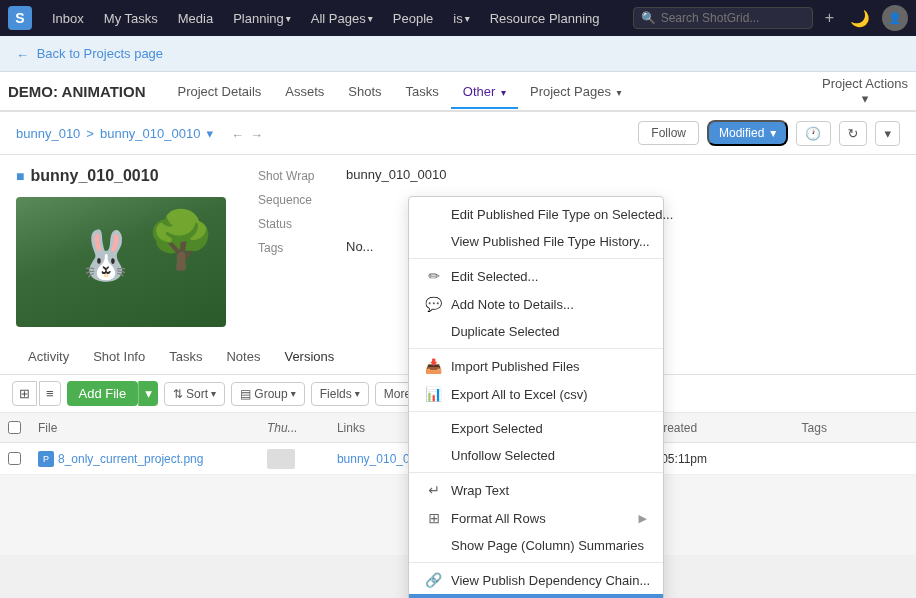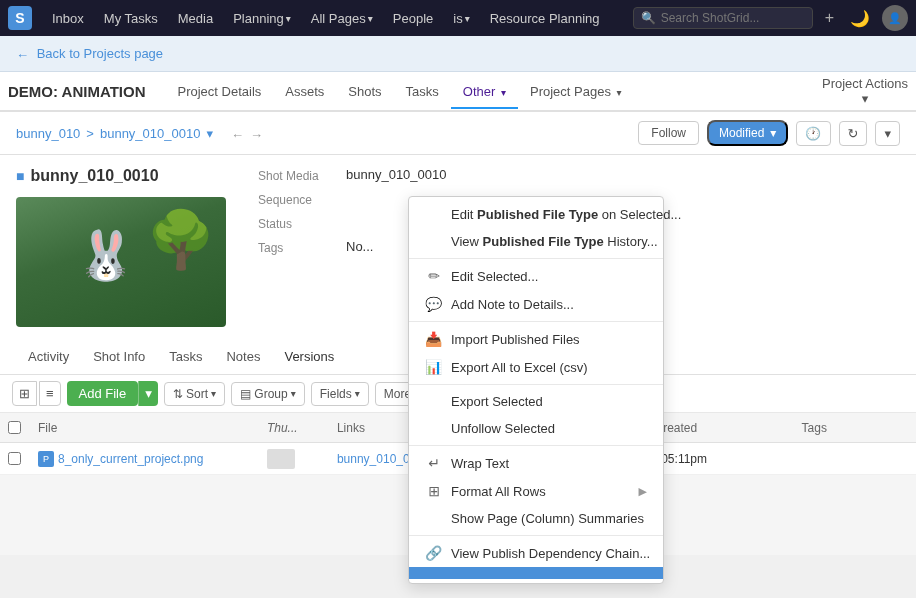--- a/index.html
+++ b/index.html
@@ -86,21 +86,21 @@
     .file-icon { width: 16px; height: 16px; background: #4a90d9; display: inline-flex; align-items: center; justify-content: center; color: white; font-size: 9px; border-radius: 2px; margin-right: 4px; }
     .empty-area { background: #f5f5f5; height: 80px; }
 
     
     .context-menu { position: absolute; left: 408px; top: 196px; background: white; border: 1px solid #ccc; border-radius: 4px; box-shadow: 0 4px 16px rgba(0,0,0,0.15); width: 256px; z-index: 100; padding: 4px 0; font-size: 13px; }
     .ctx-item { padding: 6px 16px; cursor: pointer; color: #333; display: flex; align-items: center; gap: 8px; white-space: nowrap; }
     .ctx-item.active { background: #4a90d9; color: white; }
     .ctx-sep { height: 1px; background: #e8e8e8; margin: 3px 0; }
     .ctx-icon { font-size: 14px; width: 18px; text-align: center; color: #666; flex-shrink: 0; }
     .ctx-item .arrow { margin-left: auto; color: #999; font-size: 11px; }
-    .ctx-bold { font-weight: bold; margin-top: 43px; }
+    .ctx-bold { font-weight: normal; margin-top: 43px; }
 
     
     .bunny-placeholder { width: 210px; height: 130px; background: linear-gradient(160deg, #5a8a5a 0%, #3a6a3a 40%, #2a5a2a 100%); border-radius: 4px; display: flex; align-items: center; justify-content: center; overflow: hidden; position: relative; }
     .bunny-placeholder::before { content: '🐰'; font-size: 48px; position: absolute; top: 30px; left: 60px; }
     .bunny-placeholder::after { content: '🌳'; font-size: 56px; position: absolute; top: 10px; right: 10px; opacity: 0.7; }
   </style>
 </head>
 <body>
 
 <div class="top-nav">
@@ -176,21 +176,21 @@
 <div class="shot-content">
   <div class="shot-image-panel">
     <div class="shot-name">
       <span style="color:#4a90d9; font-size:14px;">■</span>
       <span>bunny_010_0010</span>
     </div>
     <div class="bunny-placeholder"></div>
   </div>
   <div class="shot-fields">
     <div class="field-row">
-      <span class="field-label">Shot Media</span>
+      <span class="field-label">Shot Wrap</span>
       <span class="field-value">bunny_010_0010</span>
     </div>
     <div class="field-row">
       <span class="field-label">Sequence</span>
       <span class="field-value"></span>
     </div>
     <div class="field-row">
       <span class="field-label">Status</span>
       <span class="field-value"></span>
     </div>
@@ -277,20 +277,24 @@
   </div>
   <div class="ctx-sep"></div>
   <div class="ctx-item">
     <span class="ctx-icon">✏</span>
     <span>Edit Selected...</span>
   </div>
   <div class="ctx-item">
     <span class="ctx-icon">💬</span>
     <span>Add Note to Details...</span>
   </div>
+  <div class="ctx-item">
+    <span class="ctx-icon"></span>
+    <span>Duplicate Selected</span>
+  </div>
   <div class="ctx-sep"></div>
   <div class="ctx-item">
     <span class="ctx-icon">📥</span>
     <span>Import Published Files</span>
   </div>
   <div class="ctx-item">
     <span class="ctx-icon">📊</span>
     <span>Export All to Excel (csv)</span>
   </div>
   <div class="ctx-sep"></div>

